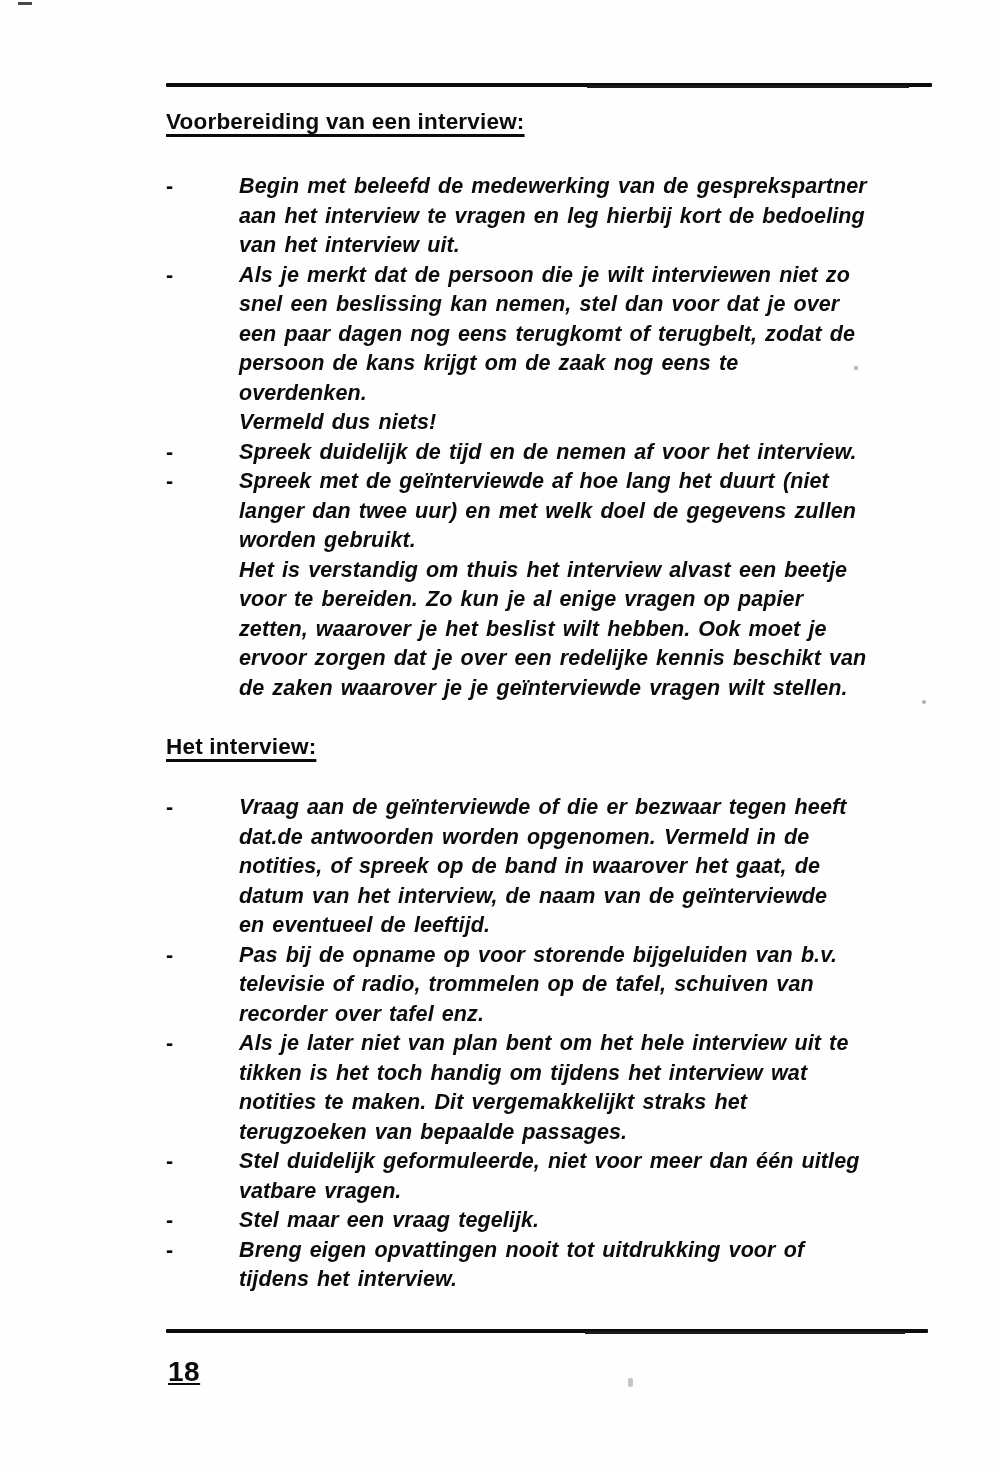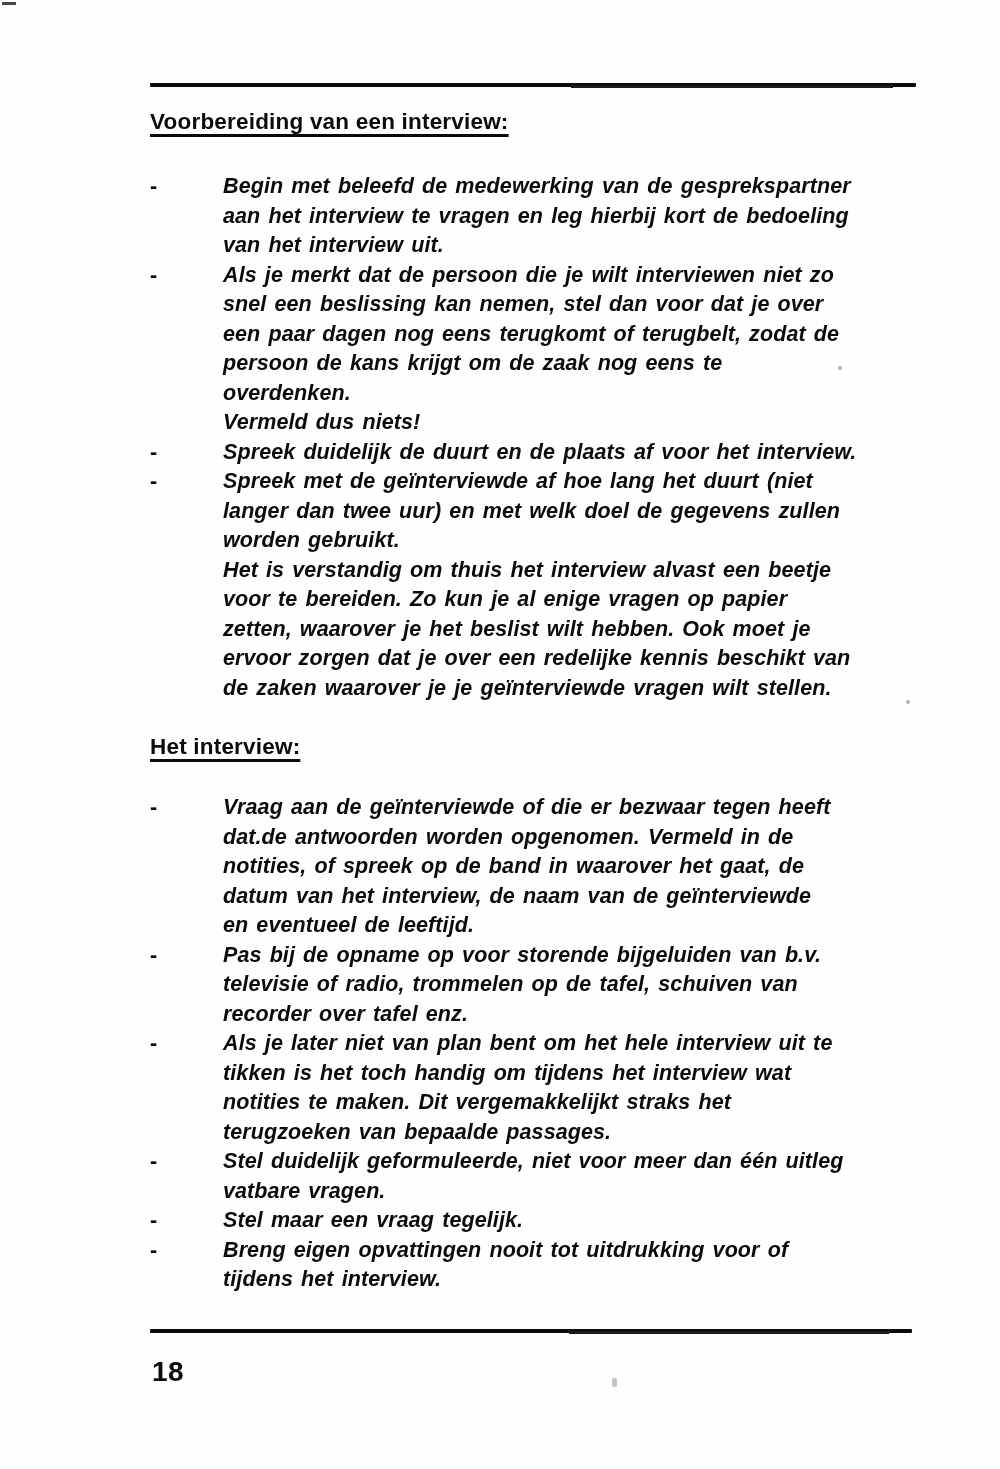--- a/index.html
+++ b/index.html
@@ -11,20 +11,21 @@
     height: 1469px;
     position: relative;
     background: #fefefe;
     font-family: "Liberation Sans", sans-serif;
     color: #0b0b0b;
     overflow: hidden;
   }
   .page {
     position: absolute;
     inset: 0;
+    margin-left: 16px;
   }
   .rule {
     position: absolute;
     left: 150px;
     width: 766px;
     height: 4px;
     background: #0c0c0c;
     border-radius: 1px;
   }
   .rule-top { top: 83px; }
@@ -79,20 +80,21 @@
     white-space: pre-line;
     font-style: italic;
   }
   .page-number {
     position: absolute;
     left: 152px;
     top: 1356px;
     font-size: 28px;
     font-weight: 700;
     letter-spacing: 0.5px;
+    text-decoration: underline;
   }
   .artifact-corner {
     position: absolute;
     left: 2px;
     top: 2px;
     width: 14px;
     height: 3px;
     background: #4a4646;
   }
   .speck {
@@ -127,21 +129,21 @@
       <span class="marker">-</span>
       <span class="item-text">Als je merkt dat de persoon die je wilt interviewen niet zo
 snel een beslissing kan nemen, stel dan voor dat je over
 een paar dagen nog eens terugkomt of terugbelt, zodat de
 persoon de kans krijgt om de zaak nog eens te
 overdenken.
 Vermeld dus niets!</span>
     </div>
     <div class="item">
       <span class="marker">-</span>
-      <span class="item-text">Spreek duidelijk de duurt en de plaats af voor het interview.</span>
+      <span class="item-text">Spreek duidelijk de tijd en de nemen af voor het interview.</span>
     </div>
     <div class="item">
       <span class="marker">-</span>
       <span class="item-text">Spreek met de geïnterviewde af hoe lang het duurt (niet
 langer dan twee uur) en met welk doel de gegevens zullen
 worden gebruikt.
 Het is verstandig om thuis het interview alvast een beetje
 voor te bereiden. Zo kun je al enige vragen op papier
 zetten, waarover je het beslist wilt hebben. Ook moet je
 ervoor zorgen dat je over een redelijke kennis beschikt van

